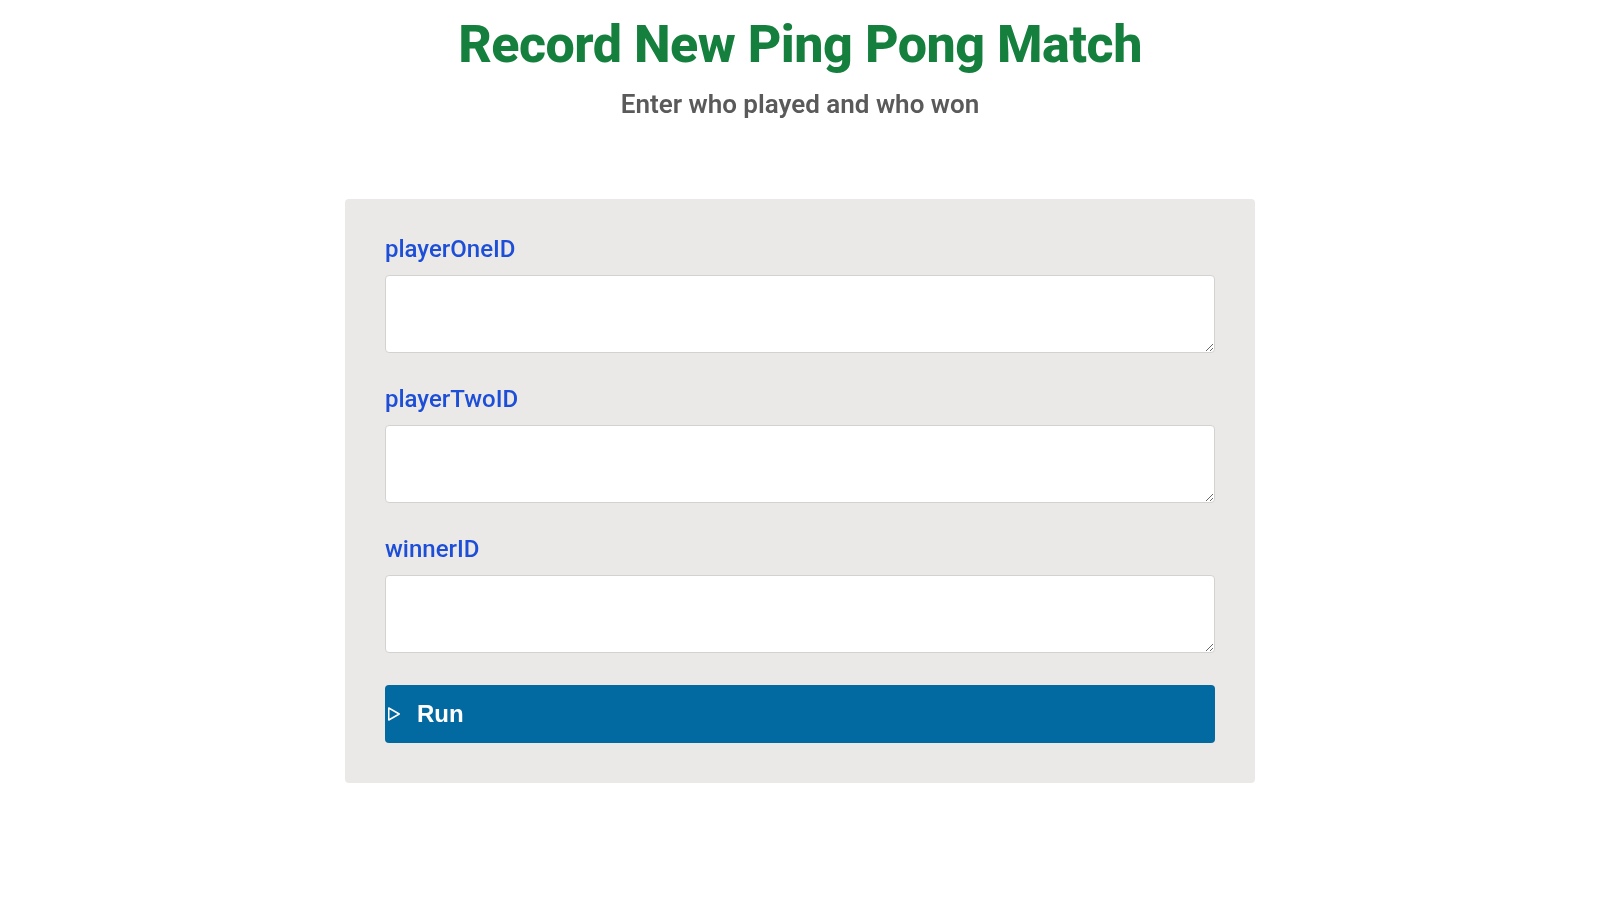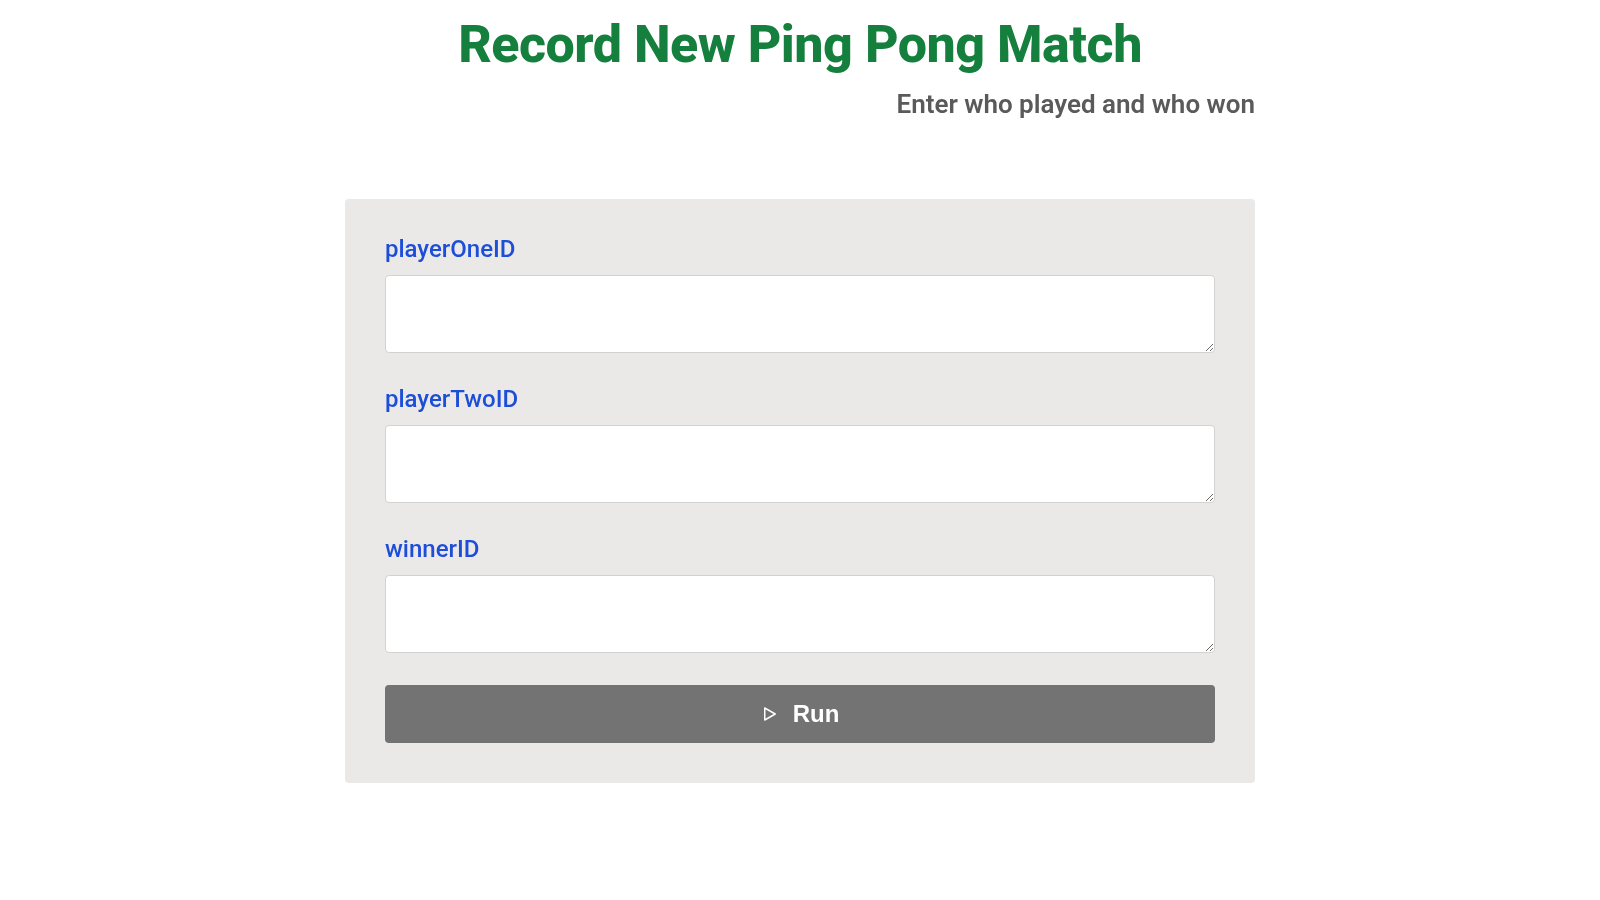--- a/index.html
+++ b/index.html
@@ -23,21 +23,21 @@
     .page-title {
       font-size: 52px;
       font-weight: 800;
       text-align: center;
       color: #15803d;
       letter-spacing: -0.5px;
     }
     .page-subtitle {
       font-size: 26px;
       font-weight: 600;
-      text-align: right;
+      text-align: center;
       color: #5a5a5a;
       margin-top: 14px;
     }
     .form-card {
       background: #ebe9e7;
       border-radius: 4px;
       margin-top: 80px;
       padding: 36px 40px 40px 40px;
     }
     .form-group {
@@ -58,30 +58,29 @@
       border-radius: 4px;
       padding: 10px 12px;
       font-size: 18px;
       font-family: inherit;
       resize: both;
       overflow: auto;
     }
     .run-button {
       width: 100%;
       height: 58px;
-      background: #737373;
+      background: #0369a1;
       color: #ffffff;
       border: none;
       border-radius: 4px;
       font-size: 24px;
       font-weight: 700;
       cursor: pointer;
       display: flex;
       align-items: center;
-      justify-content: center;
       gap: 14px;
       margin-top: 22px;
     }
     .play-icon {
       width: 18px;
       height: 18px;
       stroke: #ffffff;
       fill: none;
       stroke-width: 2;
       stroke-linejoin: round;

